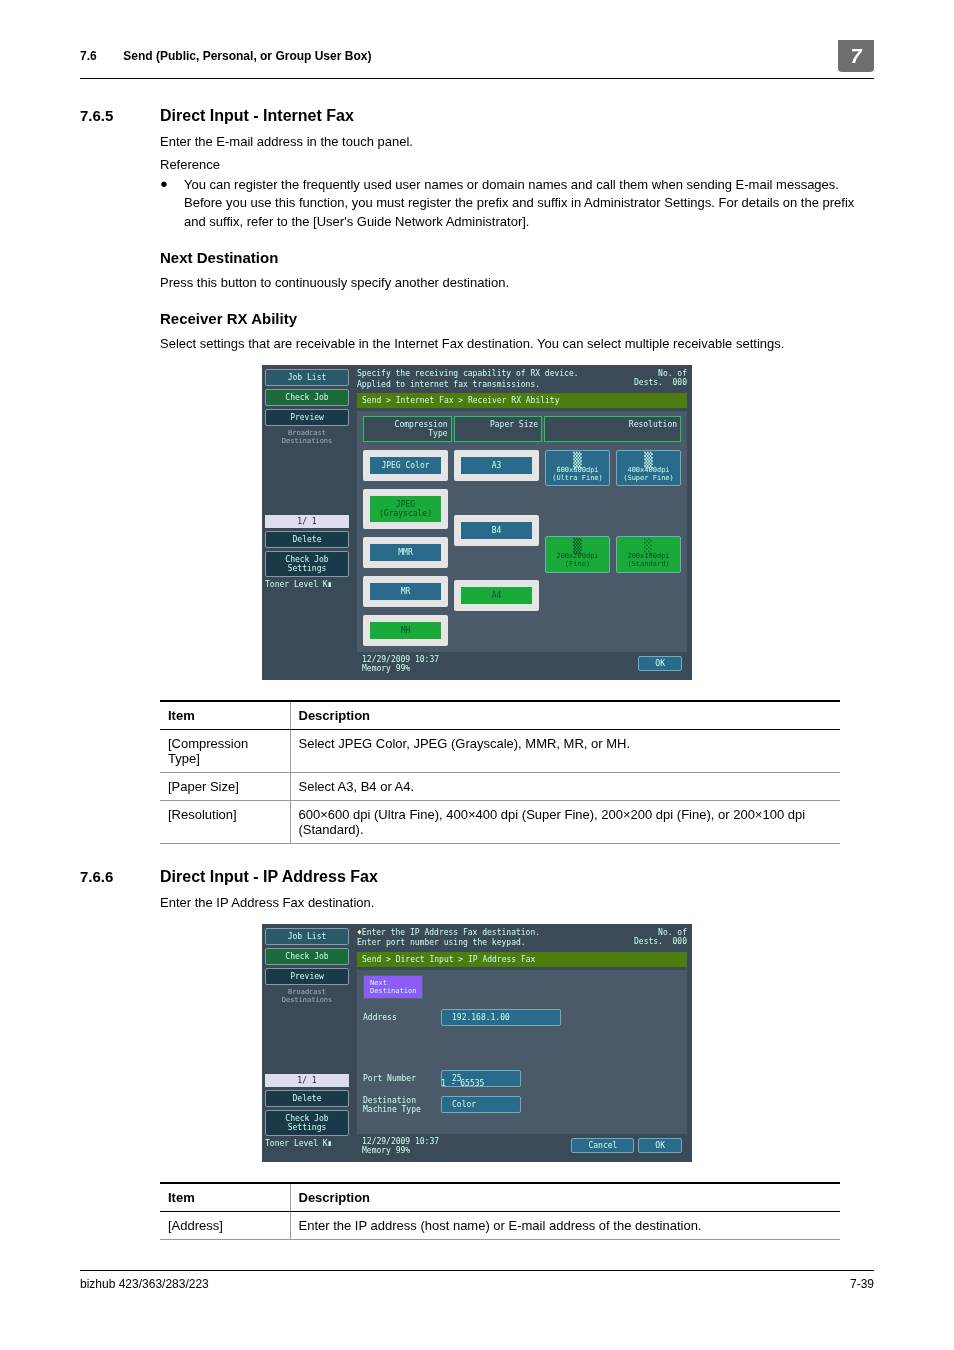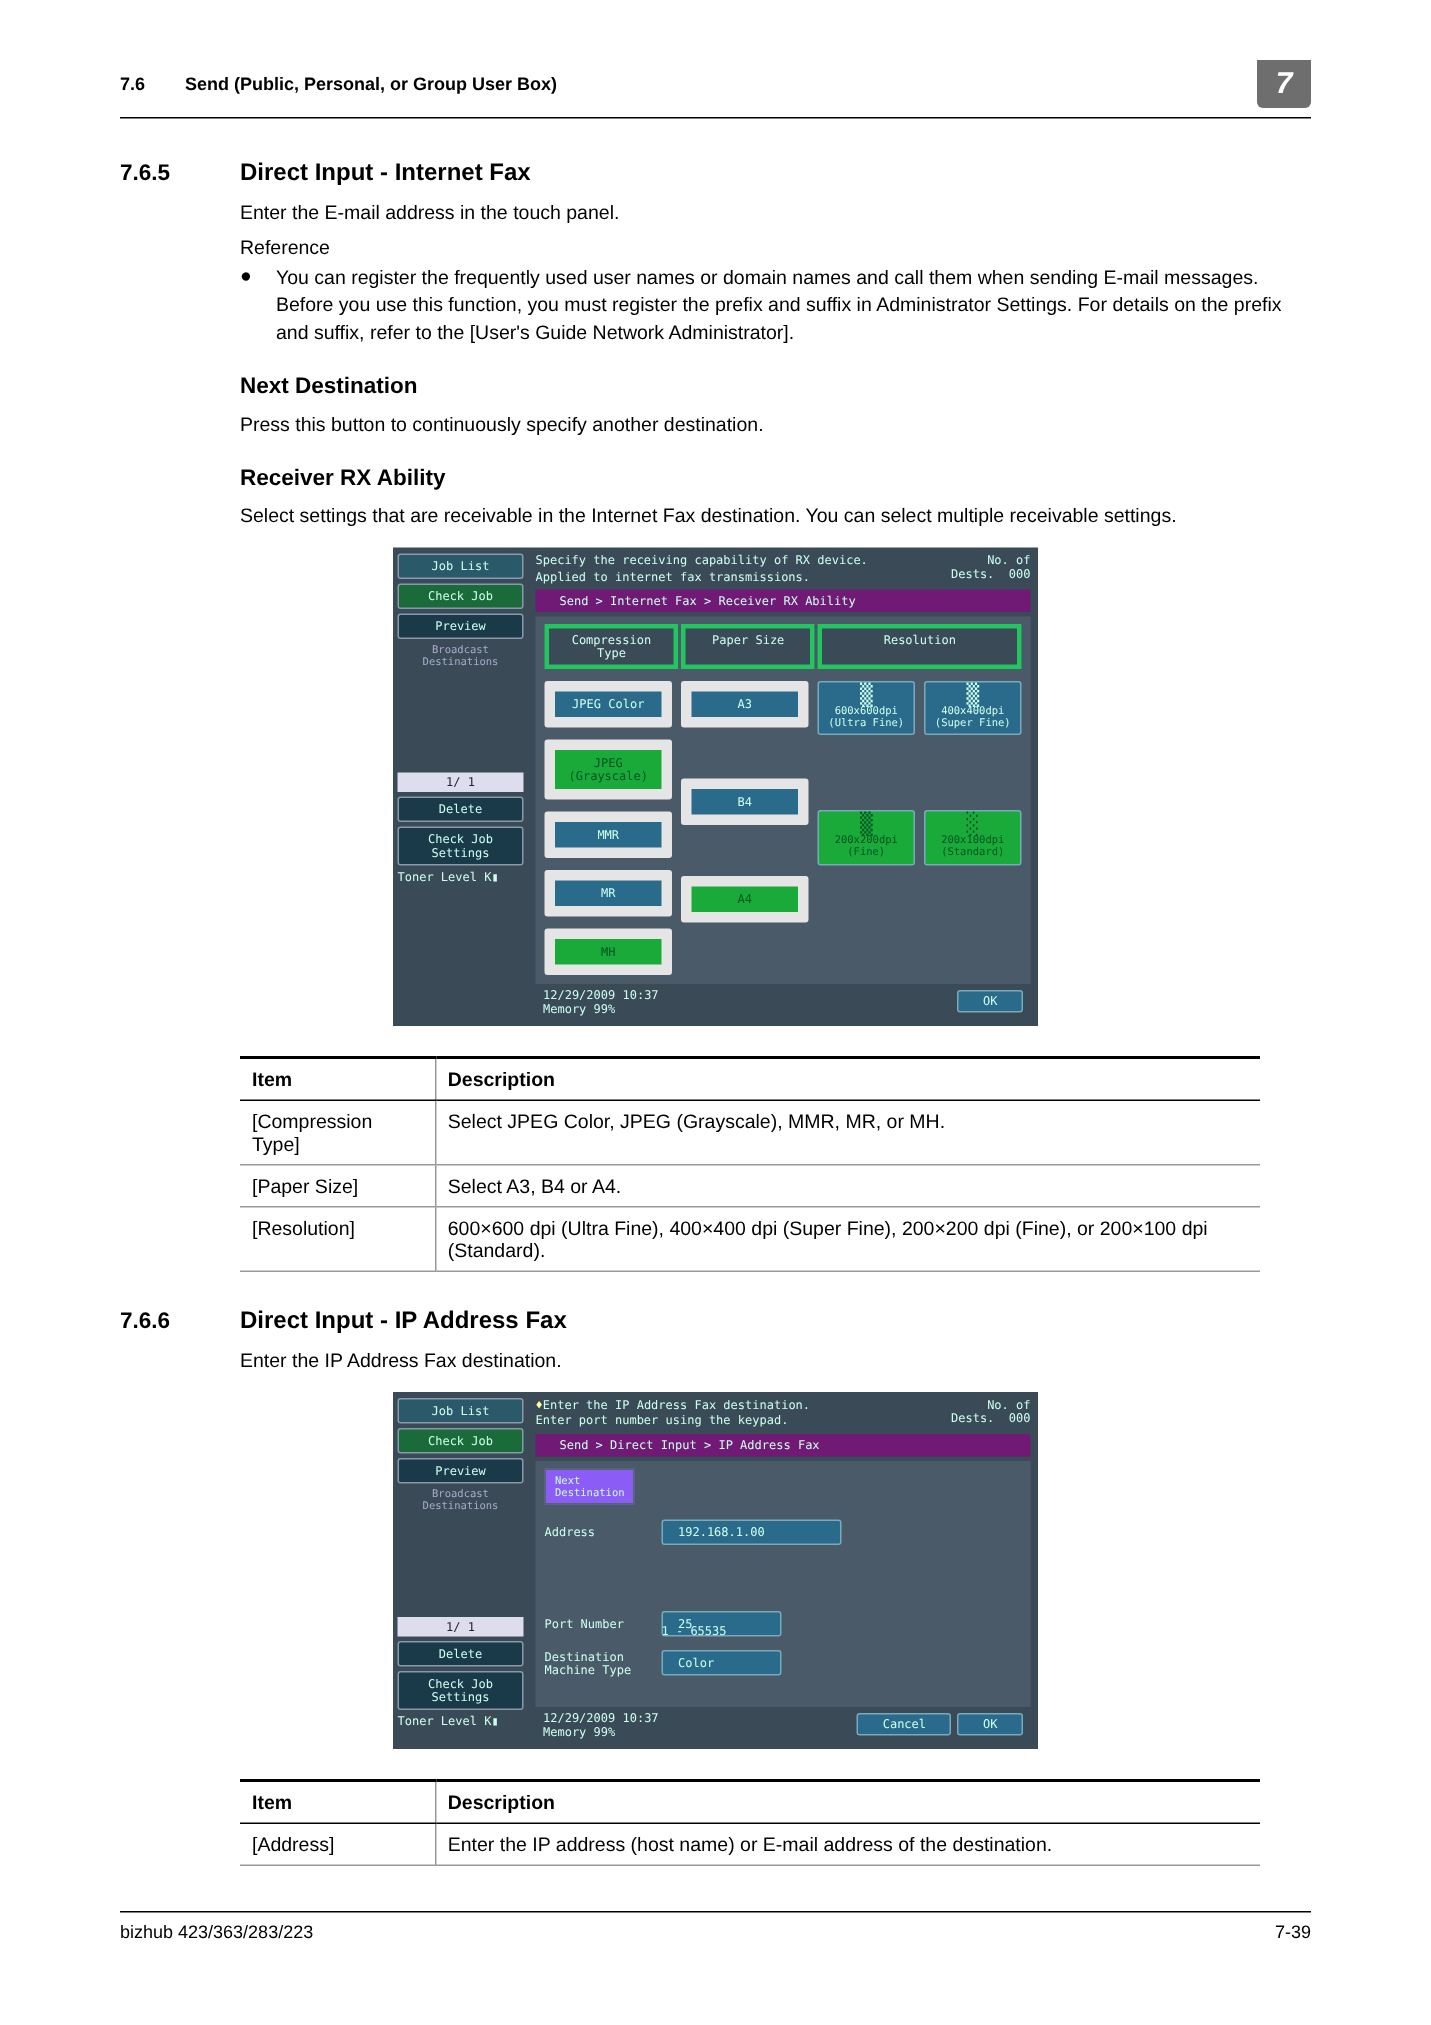--- a/index.html
+++ b/index.html
@@ -24,24 +24,24 @@
   .ss-side .sbtn{background:#2a5a6a;border:1px solid #89a;color:#cfe;text-align:center;padding:3px 2px;margin-bottom:3px;border-radius:2px;font-size:8px}
   .ss-side .sbtn.green{background:#1a6a3a}
   .ss-side .sbtn.dark{background:#1a3a4a}
   .ss-side .broad{color:#aac;font-size:7px;margin:2px 0 6px 0;text-align:center}
   .ss-side .pager{background:#dde;color:#223;text-align:center;padding:2px;font-size:8px;margin-top:70px;margin-bottom:3px}
   .ss-side .toner{color:#cfe;font-size:8px;margin-top:3px}
   .ss-main{flex:1;padding:4px 5px;display:flex;flex-direction:column}
   .ss-toprow{display:flex;justify-content:space-between;align-items:flex-start;padding-bottom:3px}
   .ss-prompt{color:#cfe;font-size:8px;line-height:1.3;flex:1}
   .ss-dests{color:#cfe;font-size:8px;text-align:right}
-  .ss-bread{background:#701a75;color:#cfe;padding:3px 16px;font-size:8px;margin-bottom:3px}
+  .ss-bread{background:#4d7c0f;color:#cfe;padding:3px 5px;font-size:8px;margin-bottom:3px}
   .ss-panel{background:#4a5a68;padding:5px 6px 6px 6px;flex:1}
   .ss-tabs{display:flex;gap:2px;margin-bottom:8px}
-  .ss-tab{flex:1;text-align:center;padding:3px;font-size:8px;background:#3a4a56;color:#cfe;border:3px solid #22c55e}
+  .ss-tab{flex:1;text-align:right;padding:3px;font-size:8px;background:#3a4a56;color:#cfe;border:1px solid #22c55e}
   .ss-colwrap{display:flex;gap:6px}
   .ss-col{flex:1;display:flex;flex-direction:column;gap:8px}
   .ss-chip{background:#2a6a8a;color:#cfe;border:7px solid #e5e5e5;text-align:center;padding:4px 2px;font-size:8px;border-radius:2px}
   .ss-chip.sel{background:#1aaa3a;color:#052}
   .ss-icon{background:#2a6a8a;color:#cfe;border:1px solid #7ab;text-align:center;padding:2px 2px 3px 2px;font-size:7px;border-radius:2px;line-height:1.1}
   .ss-icon .hat{font-size:14px;line-height:1}
   .ss-icon.sel{background:#1aaa3a;color:#052}
   .ss-bottom{display:flex;justify-content:space-between;align-items:center;padding:3px 5px;color:#cfe;font-size:8px}
   .ss-okrow{display:flex;gap:4px}
   .ss-ok{background:#2a6a8a;color:#cfe;border:1px solid #7ab;padding:2px 16px;font-size:8px;border-radius:2px}

